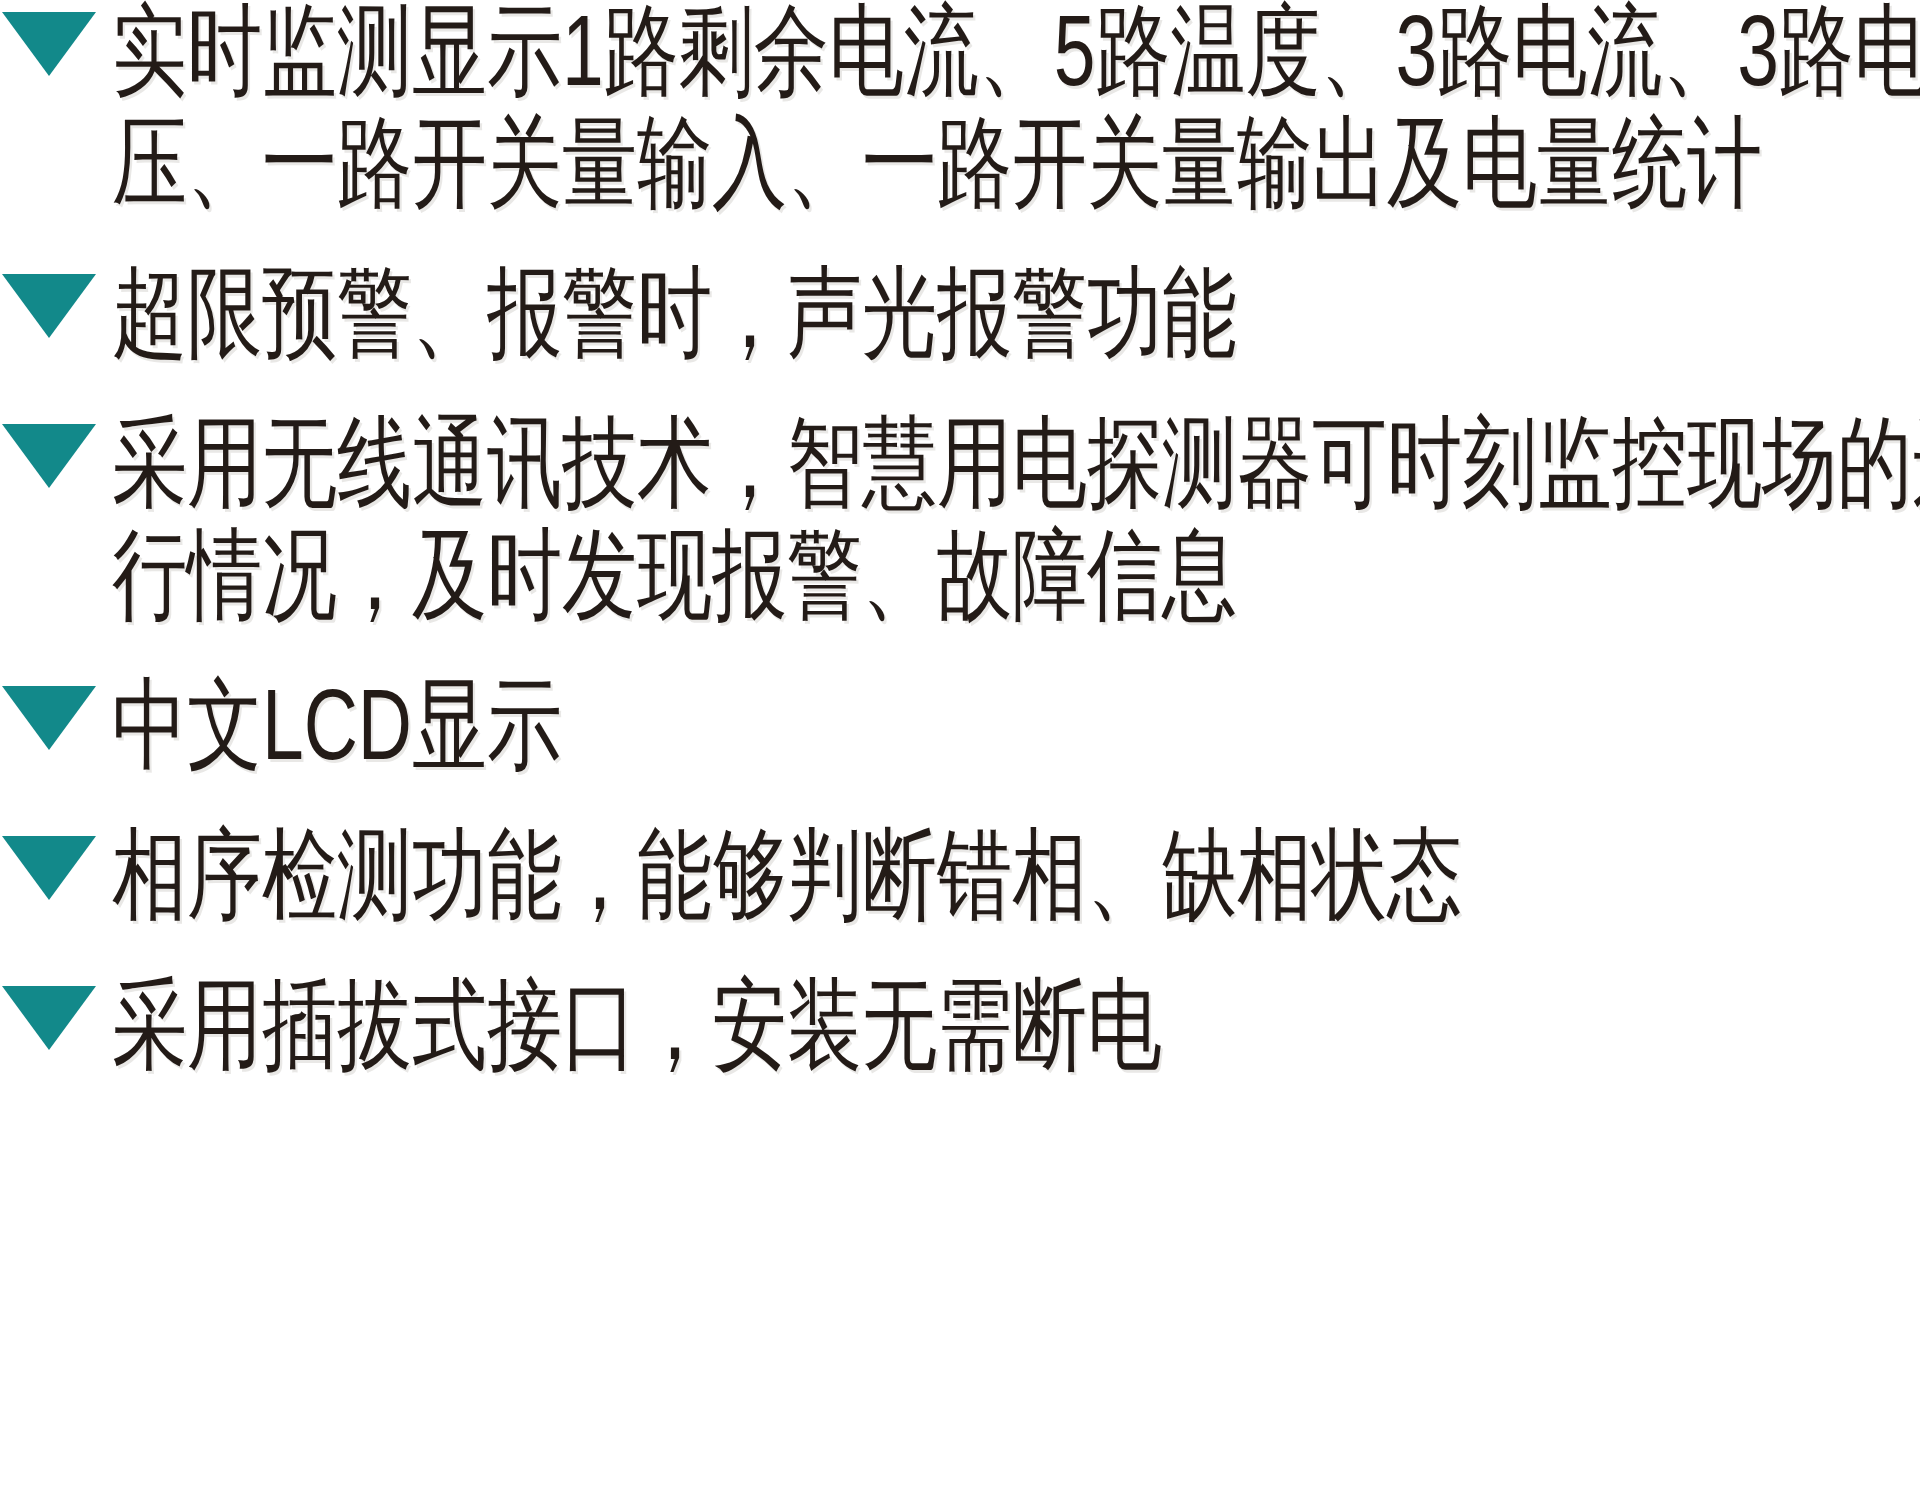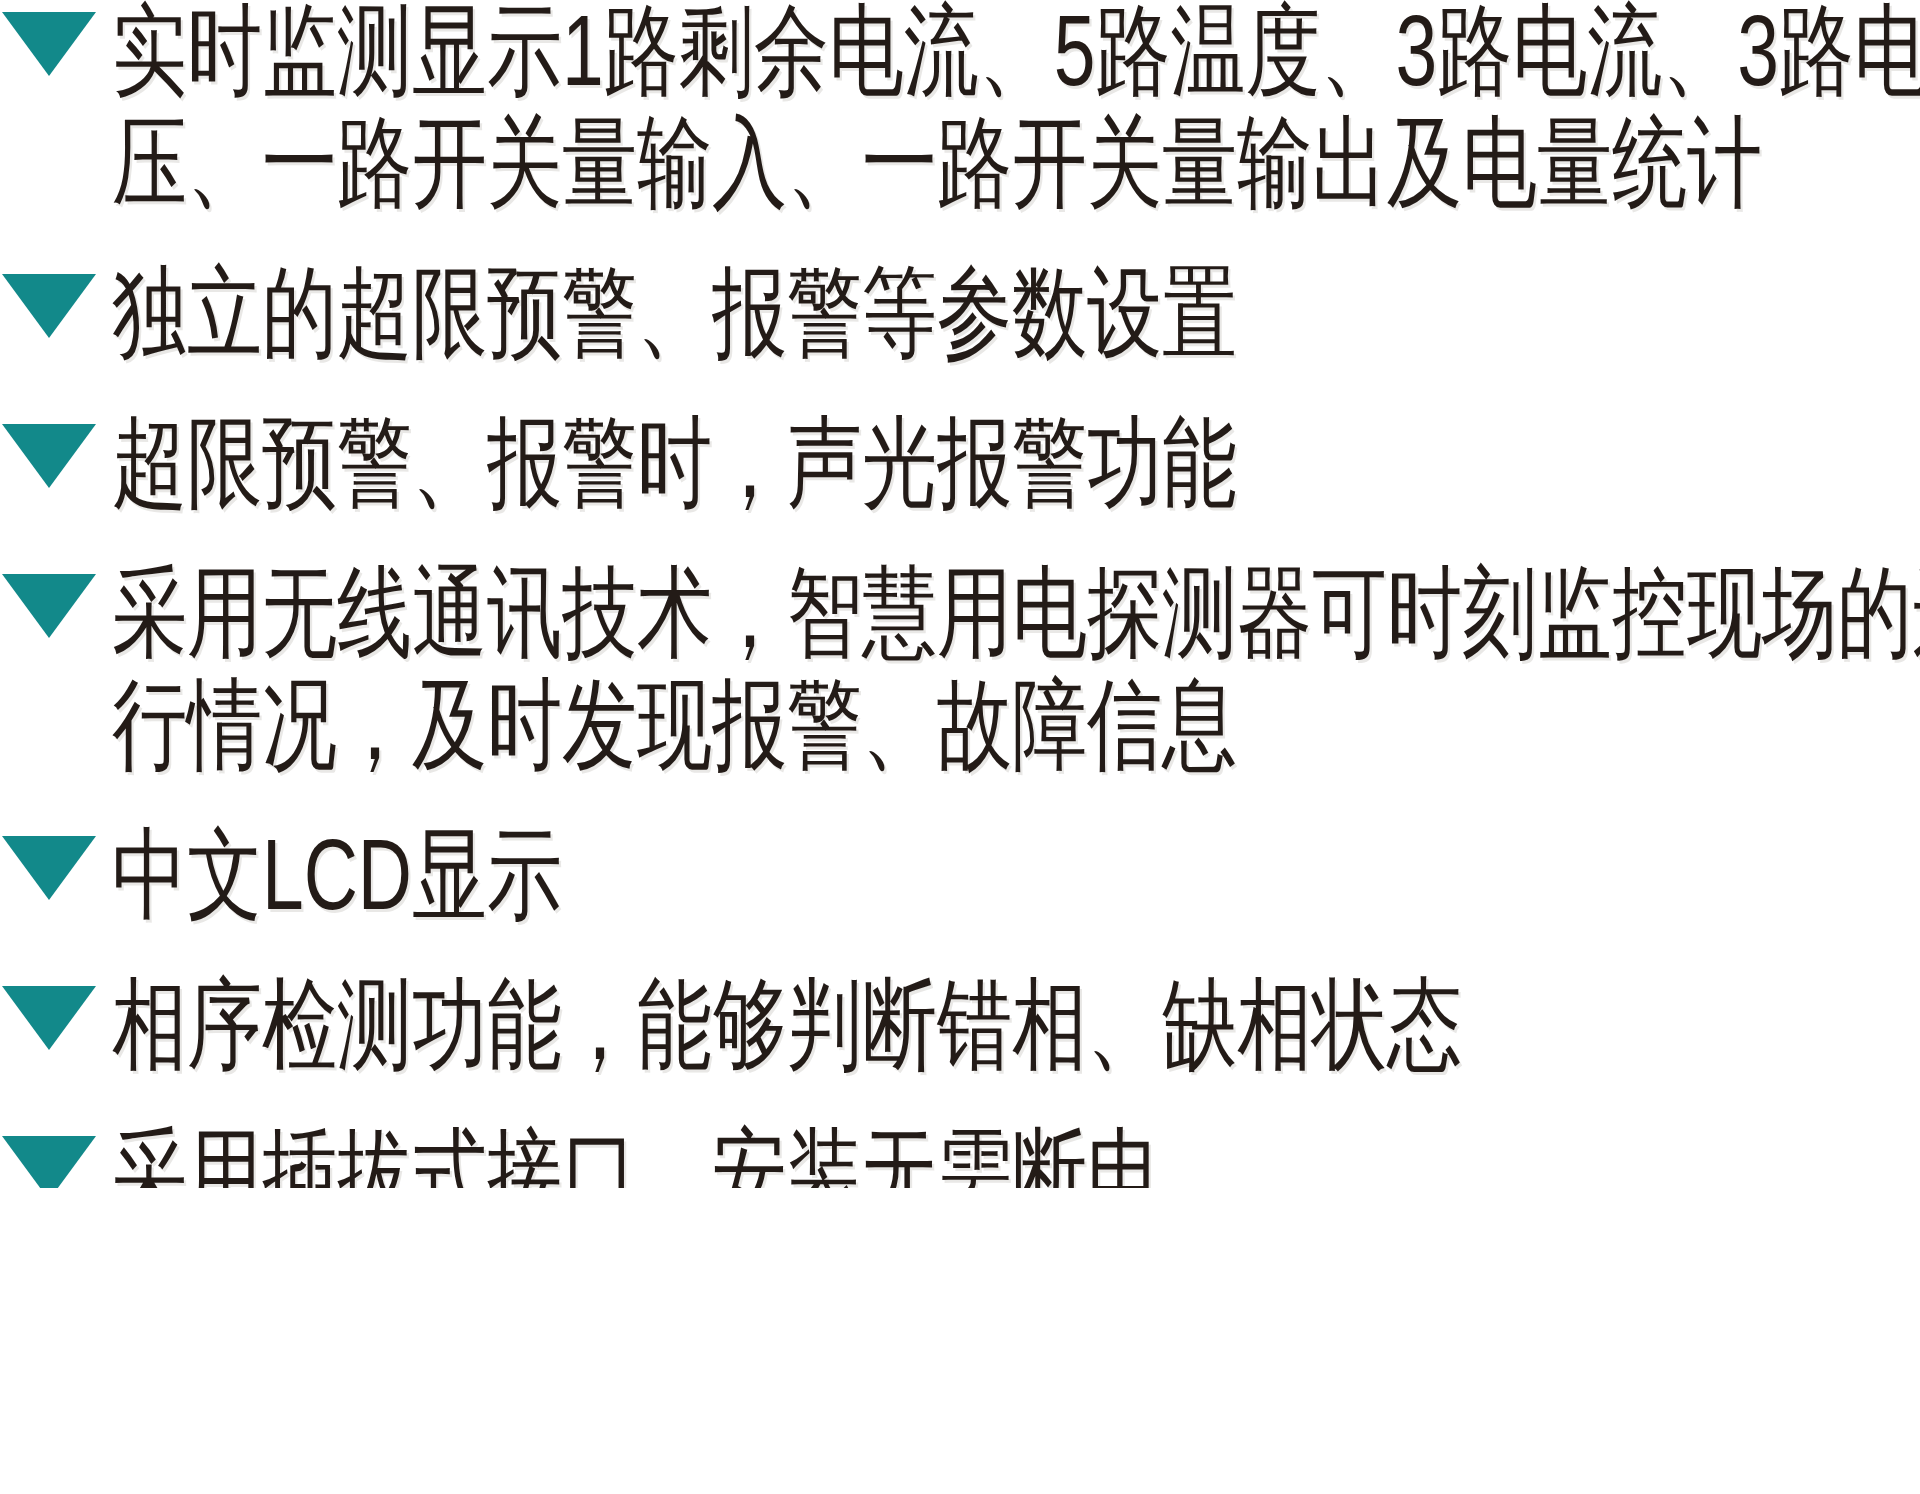--- a/index.html
+++ b/index.html
@@ -55,26 +55,20 @@
   <div class="feature-list">
 
     <div class="feature">
       <span class="tri"></span>
       <div class="text">
         <span class="line">实时监测显示1路剩余电流、5路温度、3路电流、3路电</span>
         <span class="line">压、一路开关量输入、一路开关量输出及电量统计</span>
       </div>
     </div>
 
-    <div class="feature">
-      <span class="tri"></span>
-      <div class="text">
-        <span class="line">独立的超限预警、报警等参数设置</span>
-      </div>
-    </div>
 
     <div class="feature">
       <span class="tri"></span>
       <div class="text">
         <span class="line">超限预警、报警时，声光报警功能</span>
       </div>
     </div>
 
     <div class="feature">
       <span class="tri"></span>

